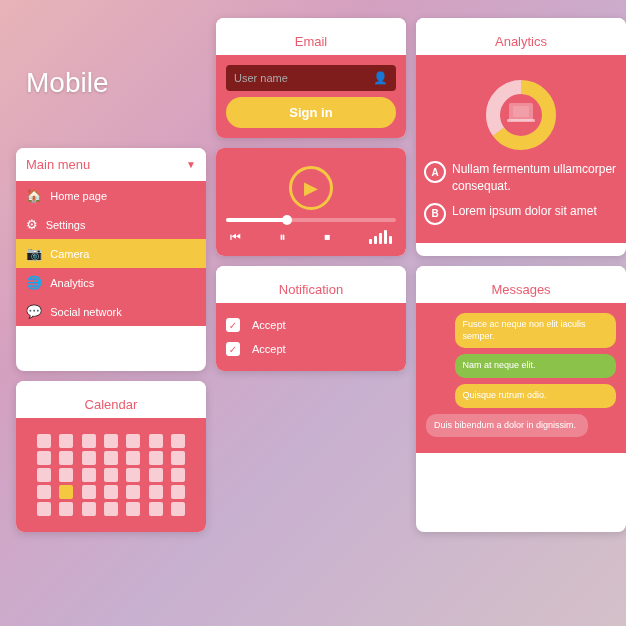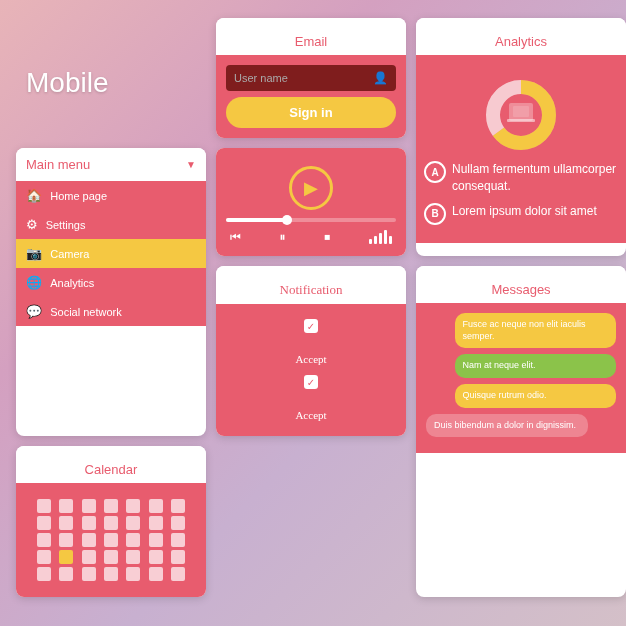--- a/index.html
+++ b/index.html
@@ -100,24 +100,24 @@
       position: absolute; top: -3px; left: 33%;
     }
     .media-controls {
       display: flex; align-items: center; justify-content: space-between;
       padding: 2px 4px;
     }
     .ctrl-btn { color: white; font-size: 12px; cursor: pointer; }
     .volume-bars { display: flex; align-items: flex-end; gap: 2px; }
     .vol-bar { background: white; width: 3px; border-radius: 1px; }
     
-    .notif-card { grid-column: 2; grid-row: 3; font-family: Liberation Serif, serif; }
+    .notif-card { grid-column: 2; grid-row: 3; }
     .notif-item {
-      display: flex; align-items: center; gap: 20px;
-      padding: 5px 0; color: white; font-size: 11px; flex-direction: column;
+      display: flex; align-items: center; gap: 12px;
+      padding: 5px 0; color: white; font-size: 11px;
     }
     .notif-checkbox {
       width: 14px; height: 14px; border-radius: 3px; background: white;
       display: flex; align-items: center; justify-content: center; flex-shrink: 0;
     }
     .notif-checkbox.checked::after {
       content: '✓'; font-size: 10px; color: #e85c6e;
     }
     
     .calendar-card { grid-column: 1; grid-row: 4; }

